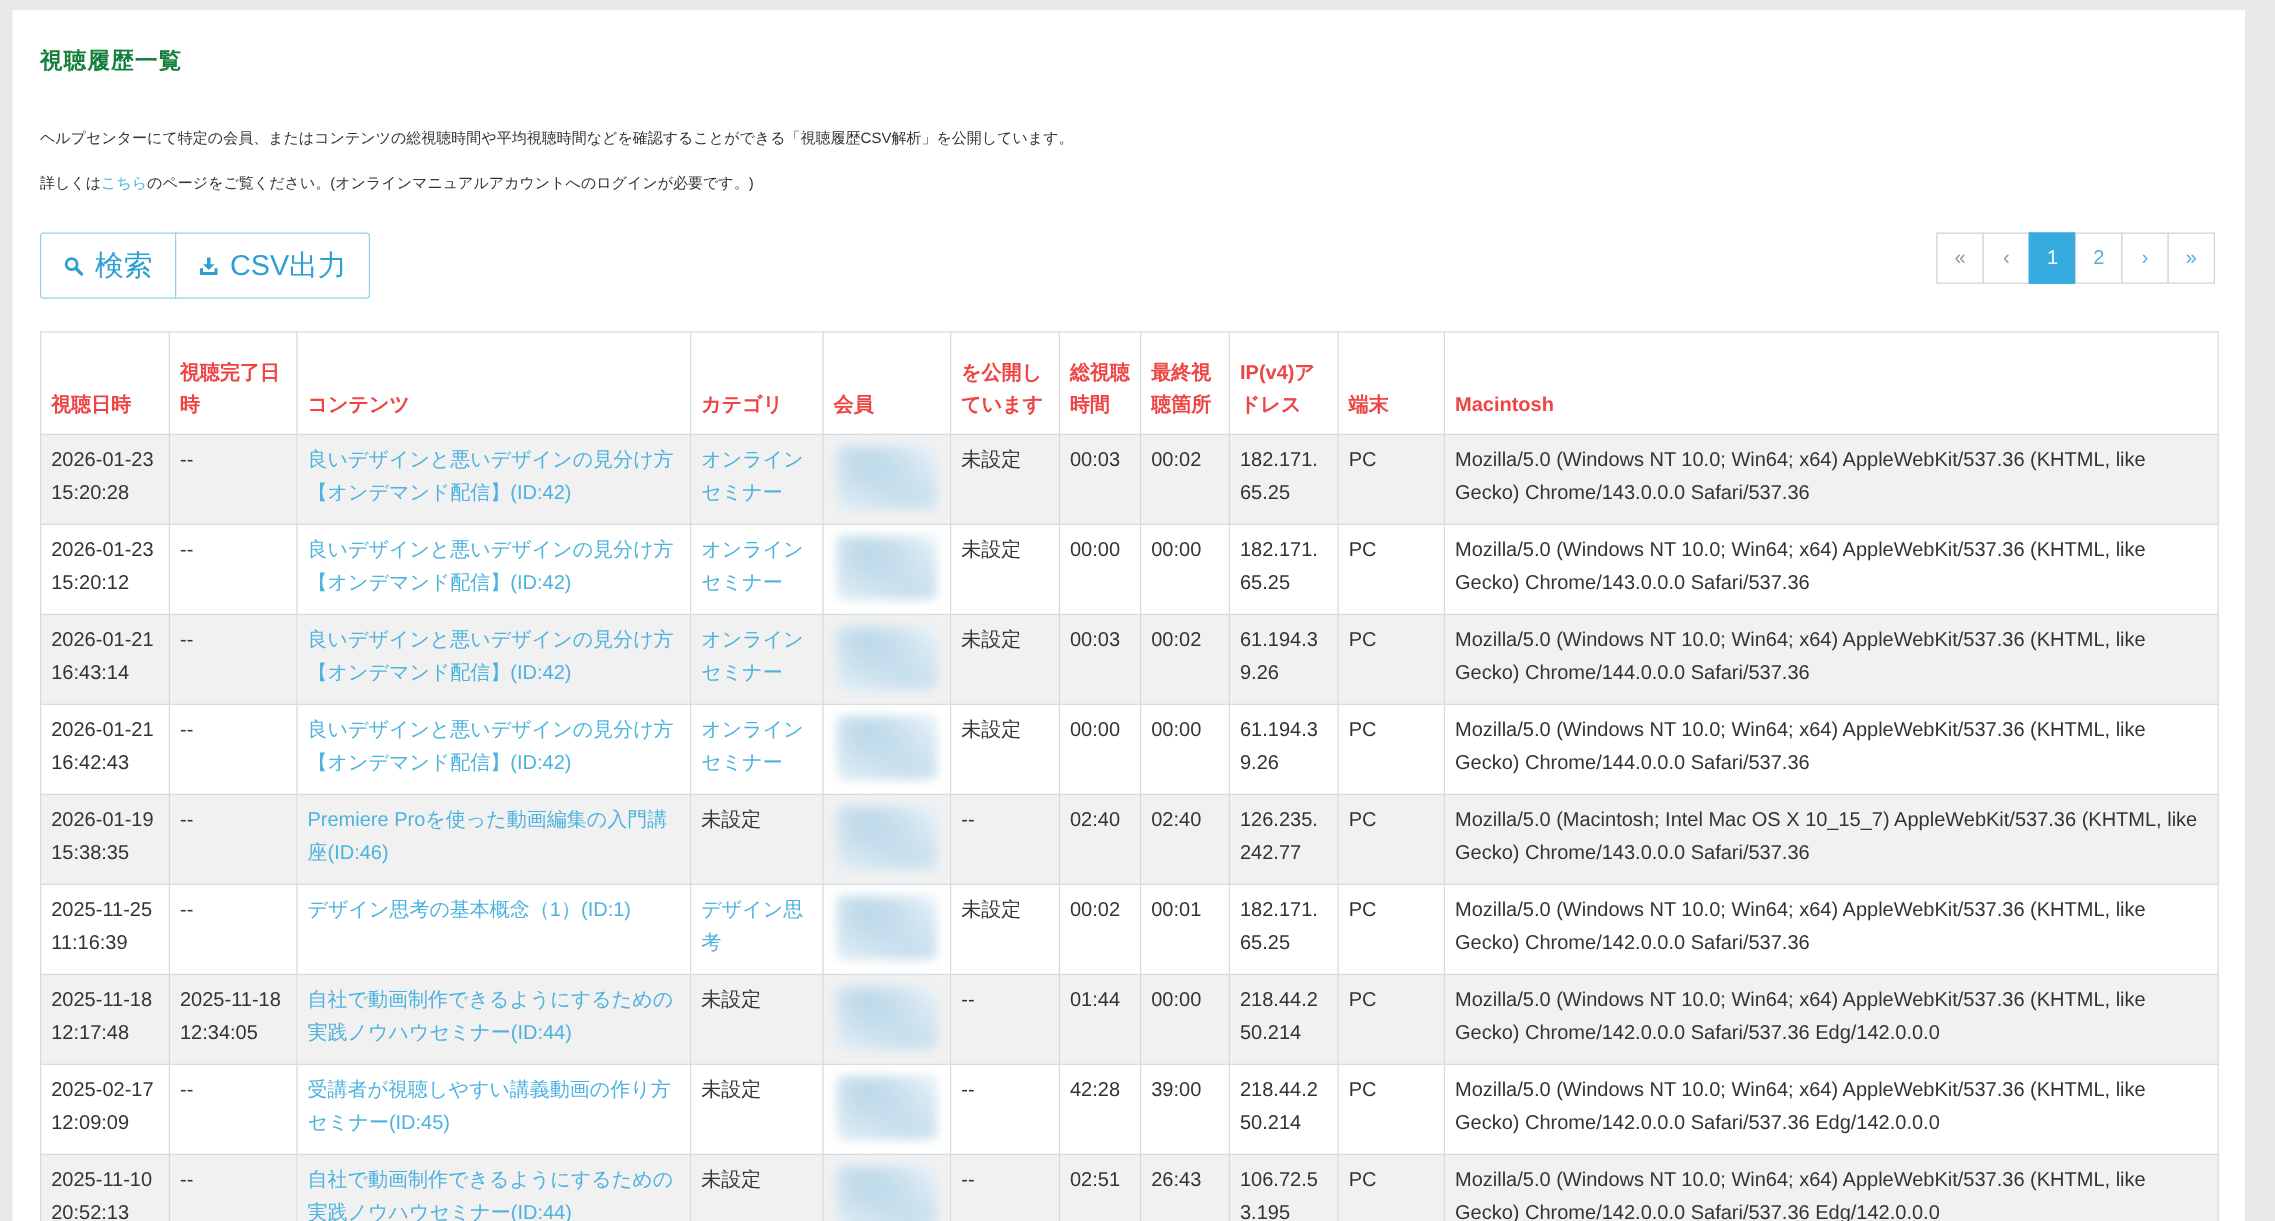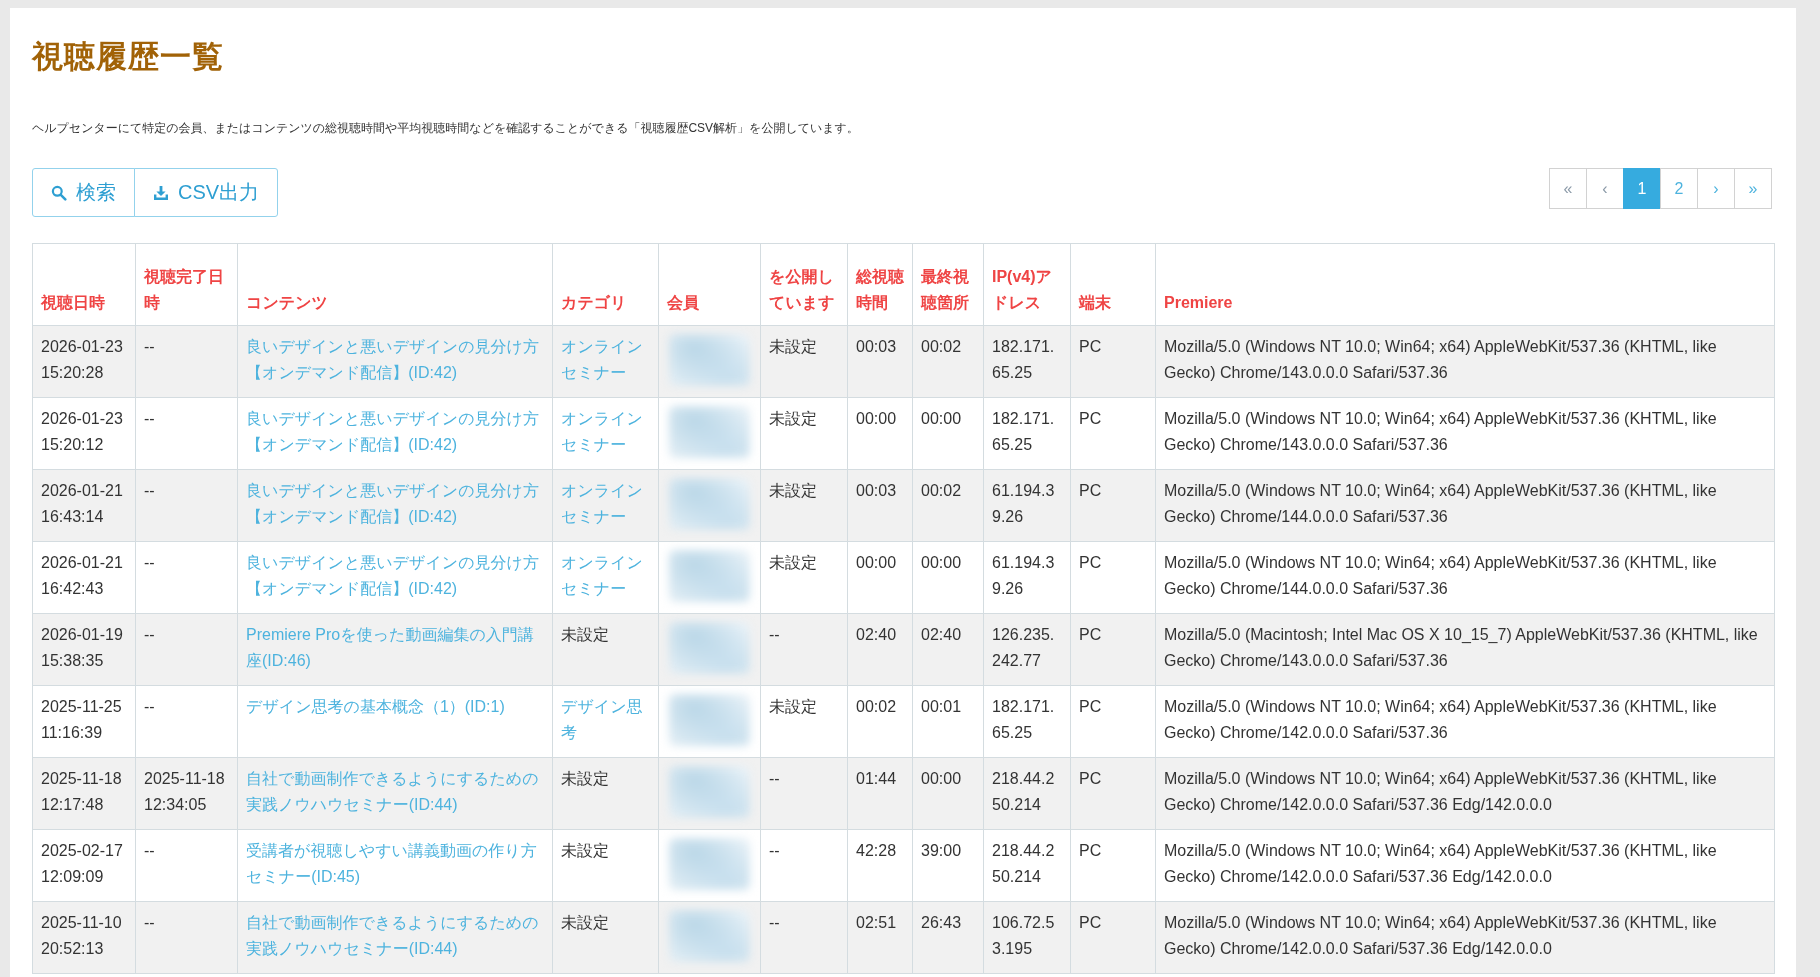--- a/index.html
+++ b/index.html
@@ -10,44 +10,44 @@
     color: #333;
   }
   .card {
     position: absolute;
     left: 10px; top: 8px;
     width: 1786px; height: 980px;
     background: #fff;
     padding: 28px 24px 40px 22px;
   }
   h1.page-title {
-    font-size: 31px;
+    font-size: 18px;
     font-weight: bold;
-    color: #a16207;
+    color: #15803d;
     letter-spacing: 1px;
     margin-bottom: 32px;
   }
   .desc { font-size: 12px; line-height: 36px; color: #333; }
   a.link { color: #4db3de; text-decoration: none; cursor: pointer; }
 
   .toolbar-row {
     margin-top: 22px;
     display: flex;
     justify-content: space-between;
     align-items: flex-start;
     width: 1742px;
   }
   .btn-group { display: flex; }
   .btn {
     display: flex; align-items: center; gap: 9px;
     background: #fff;
     border: 1px solid #93d2ec;
     color: #2e9fd2;
     font-family: inherit;
-    font-size: 20px;
+    font-size: 23px;
     padding: 10px 18px;
     margin-left: -1px;
     cursor: pointer;
     white-space: nowrap;
   }
   .btn:first-child { margin-left: 0; border-radius: 3px 0 0 3px; }
   .btn:last-child { border-radius: 0 3px 3px 0; }
   .btn svg { display: block; }
 
   .pagination { display: flex; margin-right: 2px; }
@@ -111,20 +111,21 @@
   }
 </style>
 </head>
 <body>
 
 <div class="card">
 
   <h1 class="page-title">視聴履歴一覧</h1>
 
   <p class="desc">ヘルプセンターにて特定の会員、またはコンテンツの総視聴時間や平均視聴時間などを確認することができる「視聴履歴CSV解析」を公開しています。</p>
+  <p class="desc"><span>詳しくは</span><a class="link">こちら</a><span>のページをご覧ください。(オンラインマニュアルアカウントへのログインが必要です。)</span></p>
 
   <div class="toolbar-row">
     <div class="btn-group">
       <button class="btn">
         <span>
           <svg width="16" height="16" viewBox="0 0 16 16">
             <circle cx="6.3" cy="6.3" r="4.4" fill="none" stroke="#2e9fd2" stroke-width="2.2"></circle>
             <line x1="9.8" y1="9.8" x2="14.3" y2="14.3" stroke="#2e9fd2" stroke-width="2.6" stroke-linecap="round"></line>
           </svg>
         </span>
@@ -170,21 +171,21 @@
           <th>視聴日時</th>
           <th>視聴完了日時</th>
           <th>コンテンツ</th>
           <th>カテゴリ</th>
           <th>会員</th>
           <th>を公開しています</th>
           <th>総視聴時間</th>
           <th>最終視聴箇所</th>
           <th>IP(v4)アドレス</th>
           <th>端末</th>
-          <th>Premiere</th>
+          <th>Macintosh</th>
         </tr>
     </thead>
     <tbody>
         <tr>
           <td class="c-date">2026-01-23 15:20:28</td>
           <td class="c-completed">--</td>
           <td class="c-content"><a class="link">良いデザインと悪いデザインの見分け方【オンデマンド配信】(ID:42)</a></td>
           <td class="c-category"><a class="link">オンラインセミナー</a></td>
           <td class="c-member">
             <div class="blur-blob"></div>

